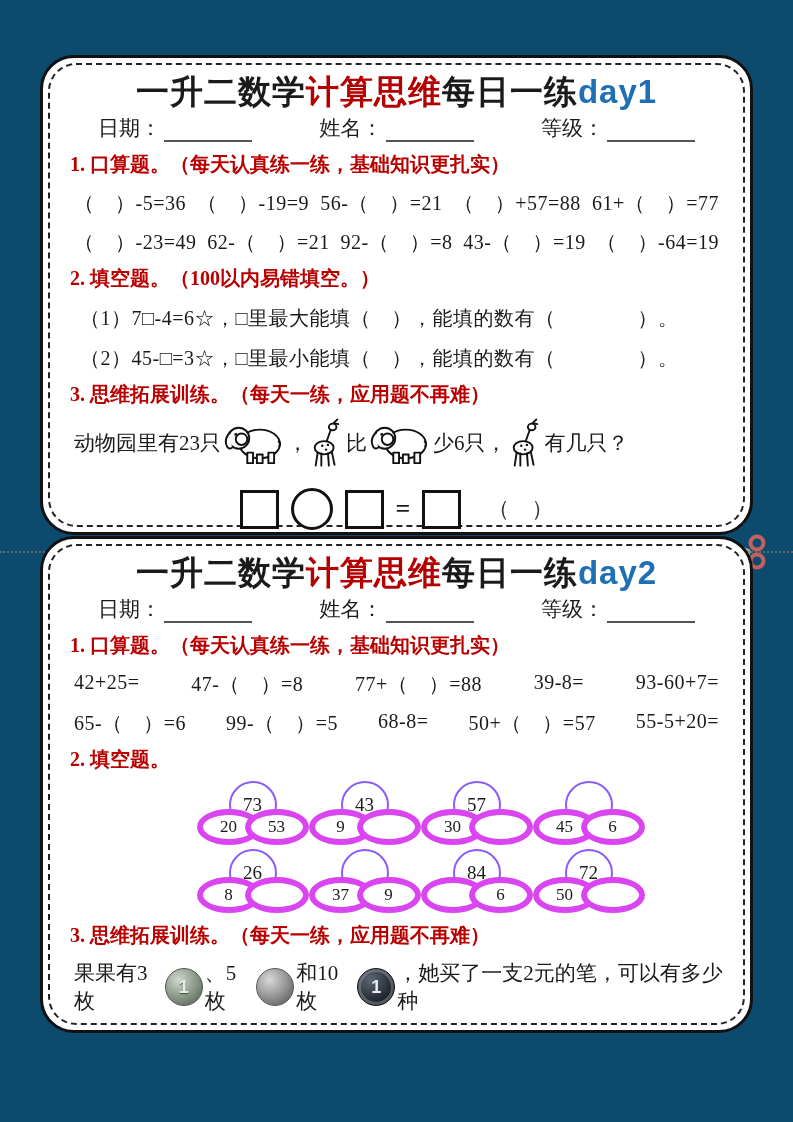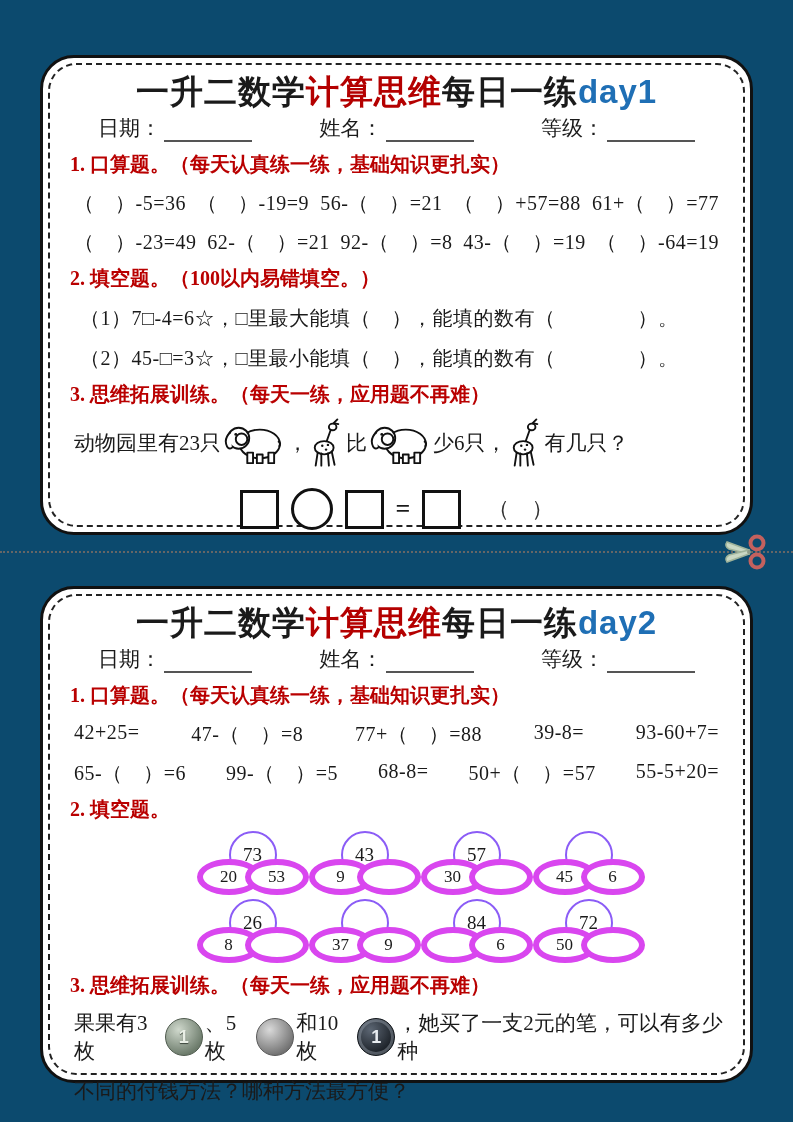--- a/index.html
+++ b/index.html
@@ -1,21 +1,21 @@
 <!DOCTYPE html>
 <html><head>
 <meta charset="utf-8">
 <style>
   html,body{margin:0;padding:0;}
   body{width:793px;height:1122px;background:#ffffff;font-family:"Liberation Serif",serif;color:#1a1a1a;}
   .page{position:relative;width:793px;height:1122px;overflow:hidden;background:#0c4a6e;}
 
   .card{position:absolute;left:40px;width:713px;border:3px solid #111;border-radius:34px;background:#fff;box-sizing:border-box;}
   .card-1{top:55px;height:480px;}
-  .card-2{top:586px;height:497px;}
+  .card-2{top:536px;height:497px;}
   .card-inner{position:absolute;left:5px;top:5px;right:5px;bottom:5px;border:2px dashed #222;border-radius:28px;padding:6px 20px 10px 20px;box-sizing:border-box;}
 
   .title{text-align:center;font-family:"Liberation Sans",sans-serif;font-weight:bold;font-size:33px;line-height:1.25;letter-spacing:1px;white-space:nowrap;}
   .title .red{color:#b40000;}
   .title .blue{color:#1f6fb5;}
 
   .meta{display:flex;justify-content:space-between;align-items:flex-end;padding:2px 28px 0 28px;font-size:21px;}
   .meta-item{display:flex;align-items:flex-end;}
   .blank-line{display:inline-block;width:88px;border-bottom:2px solid #555;height:20px;margin-left:3px;}
 
@@ -274,18 +274,17 @@
 
       <div class="word-row">
         <span>果果有3枚</span>
         <span class="coin coin-1y">1</span>
         <span>、5枚</span>
         <span class="coin coin-5j"></span>
         <span>和10枚</span>
         <span class="coin coin-1j">1</span>
         <span>，她买了一支2元的笔，可以有多少种</span>
       </div>
-      <div class="word-line2">不同的付钱方法？哪种方法最方便？</div>
 
     </div>
   </div>
 
 </div>
 
 </body></html>

